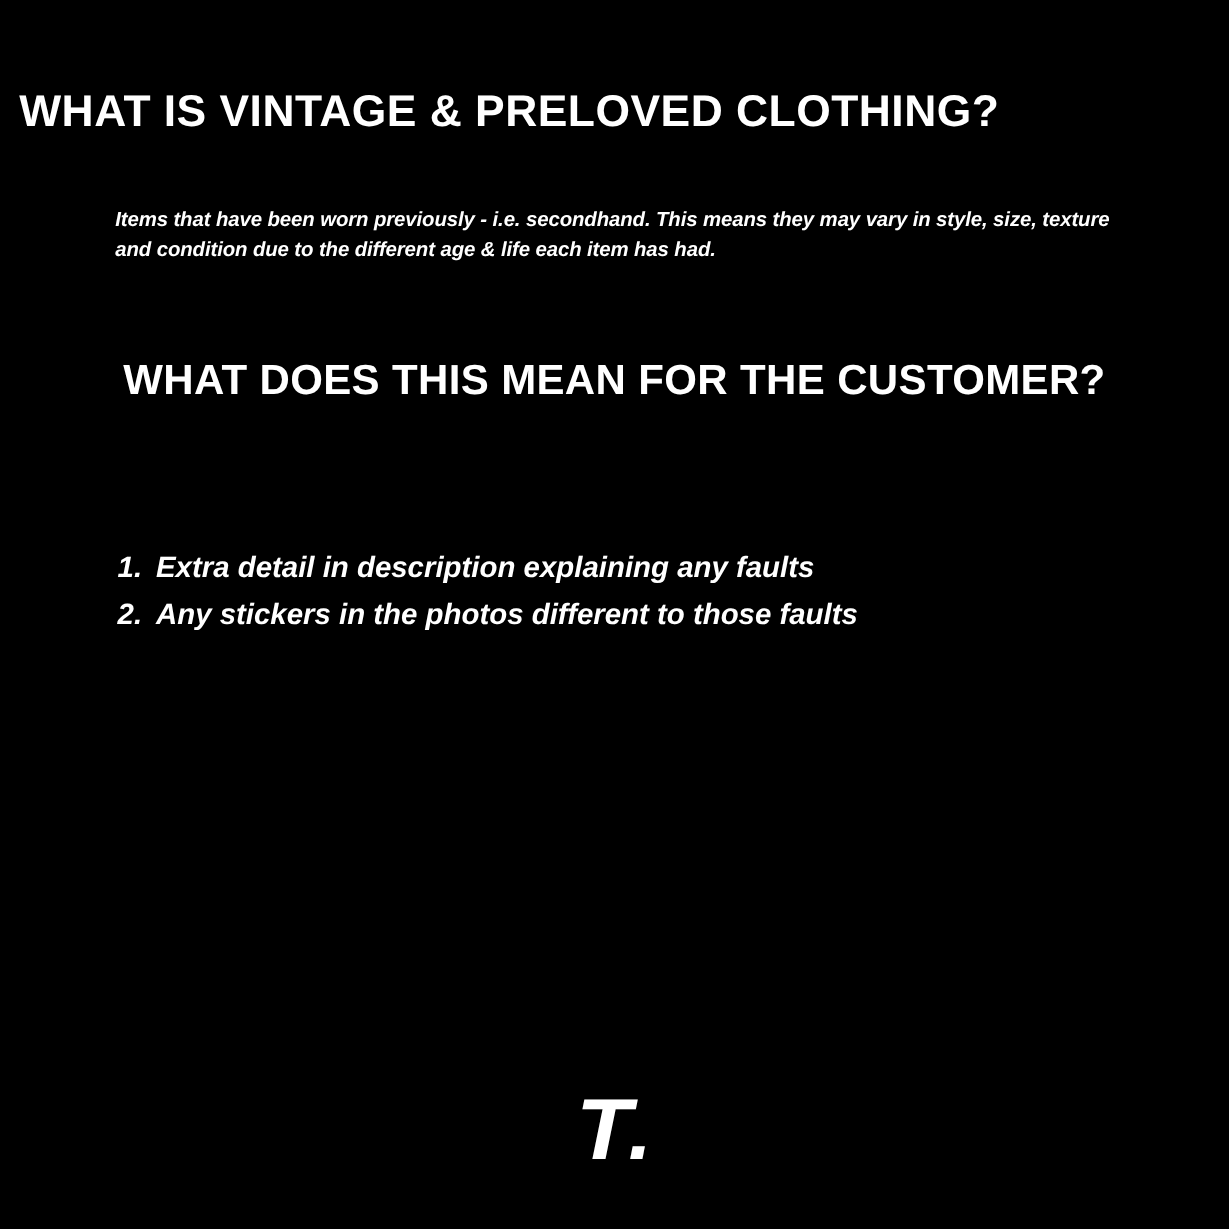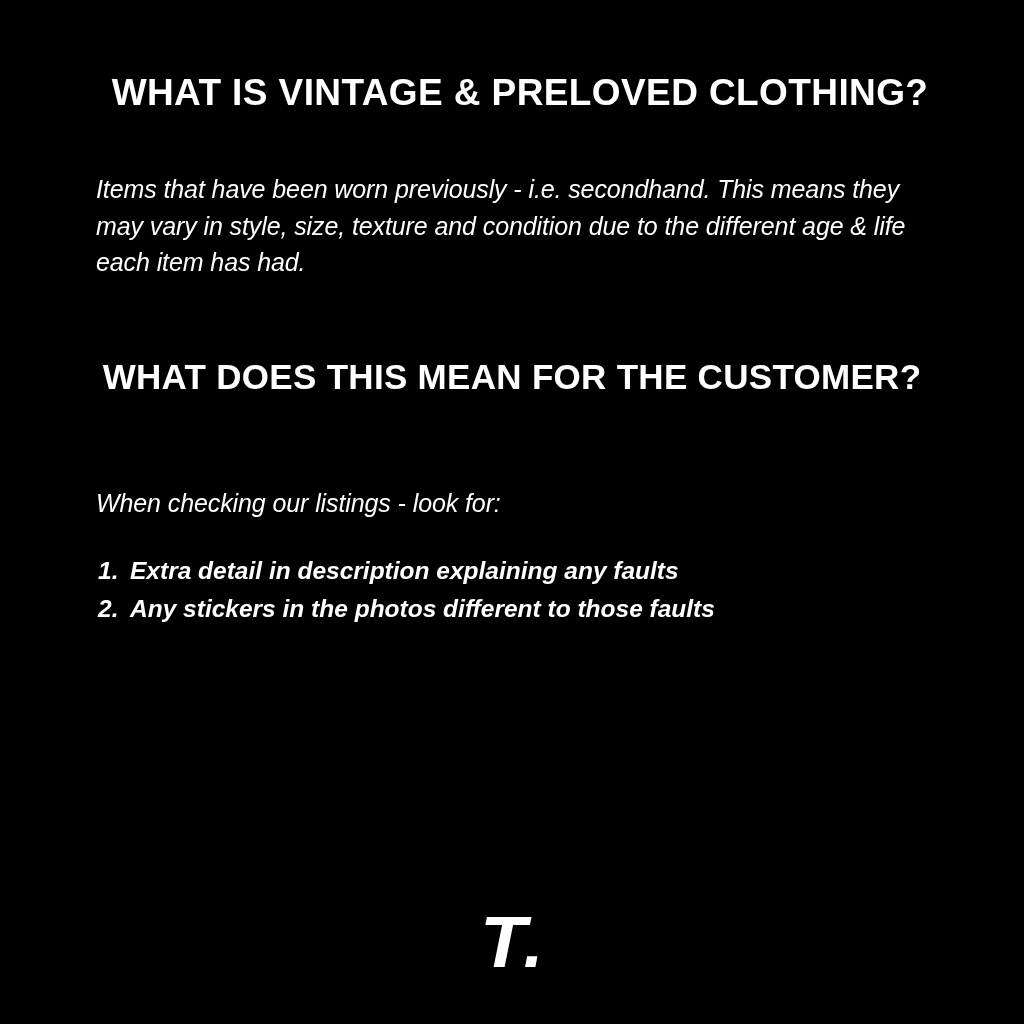--- a/index.html
+++ b/index.html
@@ -18,39 +18,39 @@
   .page {
     position: absolute;
     inset: 0;
     background: #000000;
     display: flex;
     flex-direction: column;
   }
 
   .heading-main {
     margin: 0;
-    padding: 72px 40px 0 56px;
-    text-align: center;
+    padding: 72px 40px 0 16px;
+    text-align: left;
     font-weight: 900;
     font-style: normal;
     font-size: 37px;
     letter-spacing: 0.4px;
     line-height: 1.12;
     text-transform: uppercase;
   }
 
   .para-block {
     padding: 0 96px 0 96px;
   }
 
   .body-text {
     margin: 0;
-    font-weight: normal;
+    font-weight: bold;
     font-style: italic;
-    font-size: 25px;
+    font-size: 17px;
     line-height: 1.46;
     letter-spacing: -0.1px;
     color: #ffffff;
   }
 
   .spacer-1 { height: 58px; }
   .spacer-2 { height: 74px; }
   .spacer-3 { height: 56px; }
   .spacer-4 { height: 30px; }
   .spacer-5 { height: 30px; }
@@ -132,23 +132,20 @@
 
   <div class="spacer-2"></div>
 
   <h2 class="heading-sub">WHAT DOES THIS MEAN FOR THE CUSTOMER?</h2>
 
   <div class="spacer-3"></div>
 
 
   <div class="spacer-4"></div>
 
-  <div class="para-block">
-    <p class="body-text">When checking our listings - look for:</p>
-  </div>
 
   <div class="spacer-5"></div>
 
   <ol class="list">
     <li>Extra detail in description explaining any faults</li>
     <li>Any stickers in the photos different to those faults</li>
   </ol>
 
   <div class="logo-wrap">
     <div class="logo">

